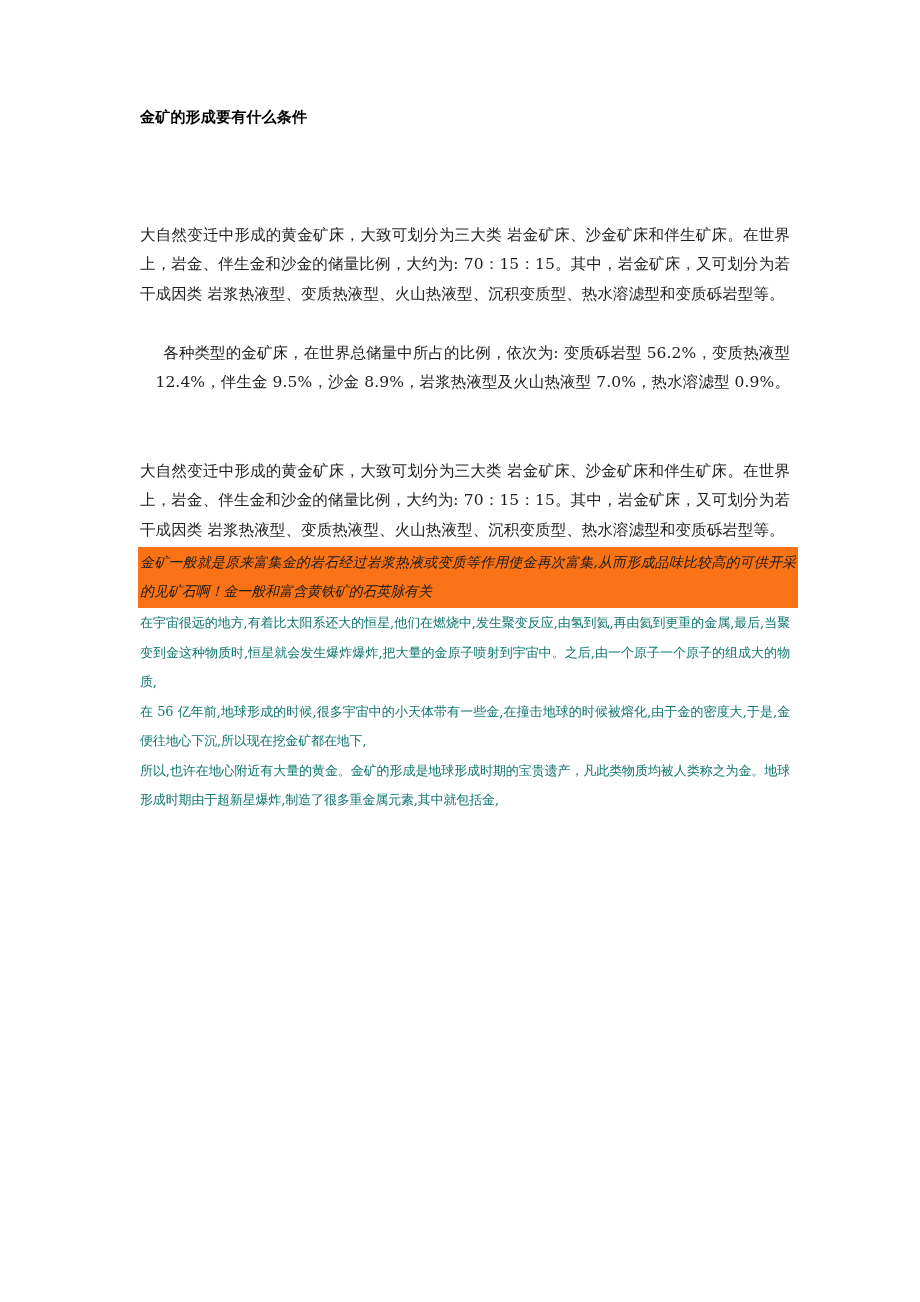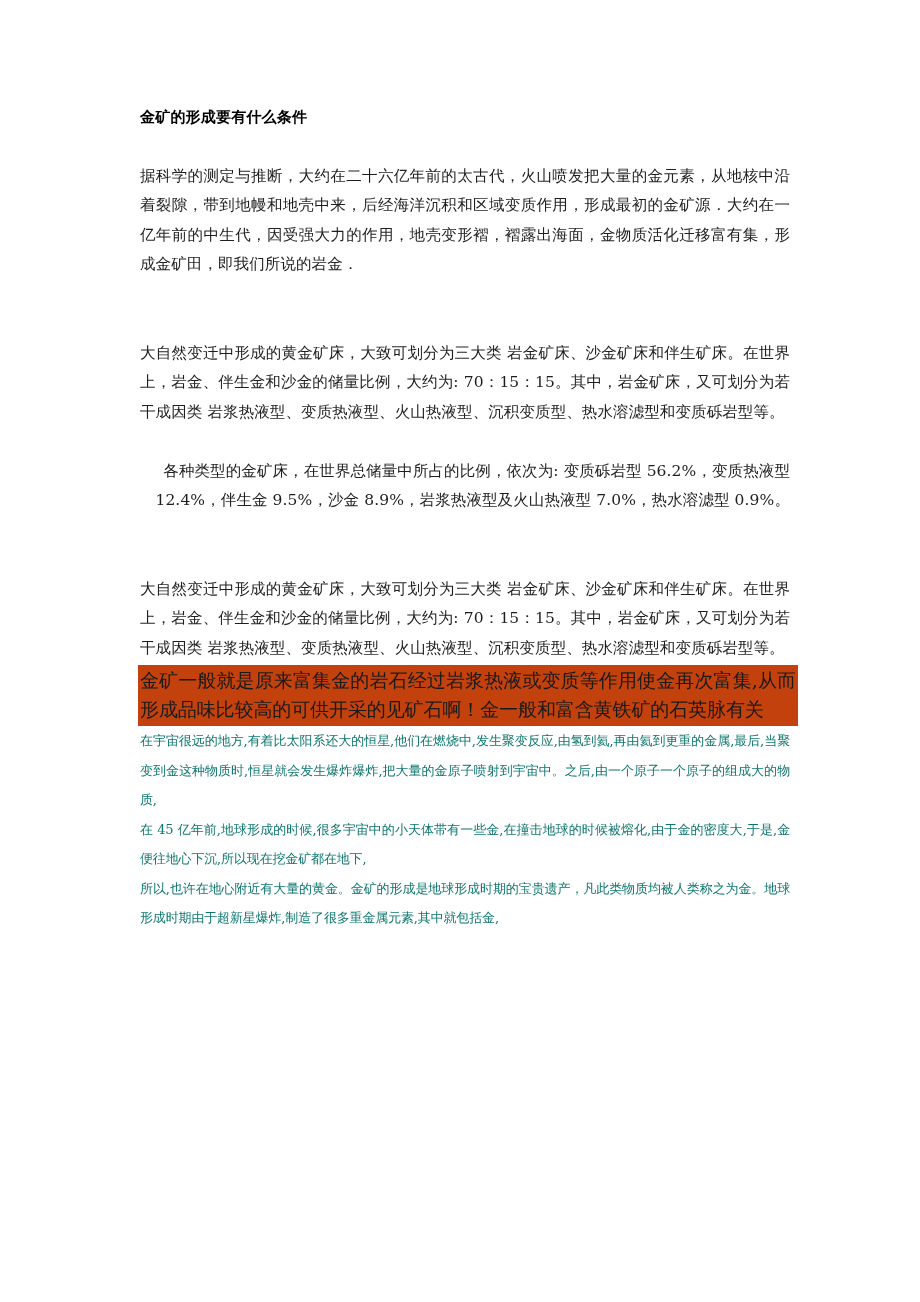--- a/index.html
+++ b/index.html
@@ -46,31 +46,32 @@
   p.para.tight {
     text-align: right;
   }
   .spacer-para {
     height: 29.5px;
   }
   .spacer-half {
     height: 2px;
   }
   .hl-block {
-    background: #c2410c;
-    font-size: 19px;
+    background: #f97316;
+    font-size: 14px;
     line-height: 29px;
     text-align: justify;
     text-justify: inter-ideograph;
     color: #1a1a1a;
     width: 660px;
     margin-left: -2px;
     padding: 1px 2px 2px 2px;
     box-sizing: border-box;
     letter-spacing: -0.1px;
+    font-style: italic;
   }
   .tail-line {
     font-size: 13px;
     line-height: 29.5px;
     text-align: justify;
     text-justify: inter-ideograph;
     letter-spacing: -0.15px;
     color: #0f766e;
     margin: 0;
   }
@@ -79,21 +80,20 @@
 <body>
 
 <div class="page">
   <div class="doc-body">
 
     <h1 class="doc-title">金矿的形成要有什么条件</h1>
 
 
     <div class="spacer-para"></div>
 
-    <p class="para">据科学的测定与推断，大约在二十六亿年前的太古代，火山喷发把大量的金元素，从地核中沿着裂隙，带到地幔和地壳中来，后经海洋沉积和区域变质作用，形成最初的金矿源．大约在一亿年前的中生代，因受强大力的作用，地壳变形褶，褶露出海面，金物质活化迁移富有集，形成金矿田，即我们所说的岩金．</p>
 
     <div class="spacer-para"></div>
 
 
     <div class="spacer-para"></div>
 
     <p class="para">大自然变迁中形成的黄金矿床，大致可划分为三大类 岩金矿床、沙金矿床和伴生矿床。在世界上，岩金、伴生金和沙金的储量比例，大约为: 70：15：15。其中，岩金矿床，又可划分为若干成因类 岩浆热液型、变质热液型、火山热液型、沉积变质型、热水溶滤型和变质砾岩型等。</p>
 
     <div class="spacer-para"></div>
 
@@ -105,18 +105,18 @@
     <div class="spacer-para"></div>
 
     <p class="para">大自然变迁中形成的黄金矿床，大致可划分为三大类 岩金矿床、沙金矿床和伴生矿床。在世界上，岩金、伴生金和沙金的储量比例，大约为: 70：15：15。其中，岩金矿床，又可划分为若干成因类 岩浆热液型、变质热液型、火山热液型、沉积变质型、热水溶滤型和变质砾岩型等。</p>
 
     <div class="spacer-half"></div>
 
     <div class="hl-block">金矿一般就是原来富集金的岩石经过岩浆热液或变质等作用使金再次富集,从而形成品味比较高的可供开采的见矿石啊！金一般和富含黄铁矿的石英脉有关</div>
 
     <p class="tail-line">在宇宙很远的地方,有着比太阳系还大的恒星,他们在燃烧中,发生聚变反应,由氢到氦,再由氦到更重的金属,最后,当聚变到金这种物质时,恒星就会发生爆炸爆炸,把大量的金原子喷射到宇宙中。之后,由一个原子一个原子的组成大的物质,</p>
 
-    <p class="tail-line">在 45 亿年前,地球形成的时候,很多宇宙中的小天体带有一些金,在撞击地球的时候被熔化,由于金的密度大,于是,金便往地心下沉,所以现在挖金矿都在地下,</p>
+    <p class="tail-line">在 56 亿年前,地球形成的时候,很多宇宙中的小天体带有一些金,在撞击地球的时候被熔化,由于金的密度大,于是,金便往地心下沉,所以现在挖金矿都在地下,</p>
 
     <p class="tail-line">所以,也许在地心附近有大量的黄金。金矿的形成是地球形成时期的宝贵遗产，凡此类物质均被人类称之为金。地球形成时期由于超新星爆炸,制造了很多重金属元素,其中就包括金,</p>
 
   </div>
 </div>
 
 </body></html>

